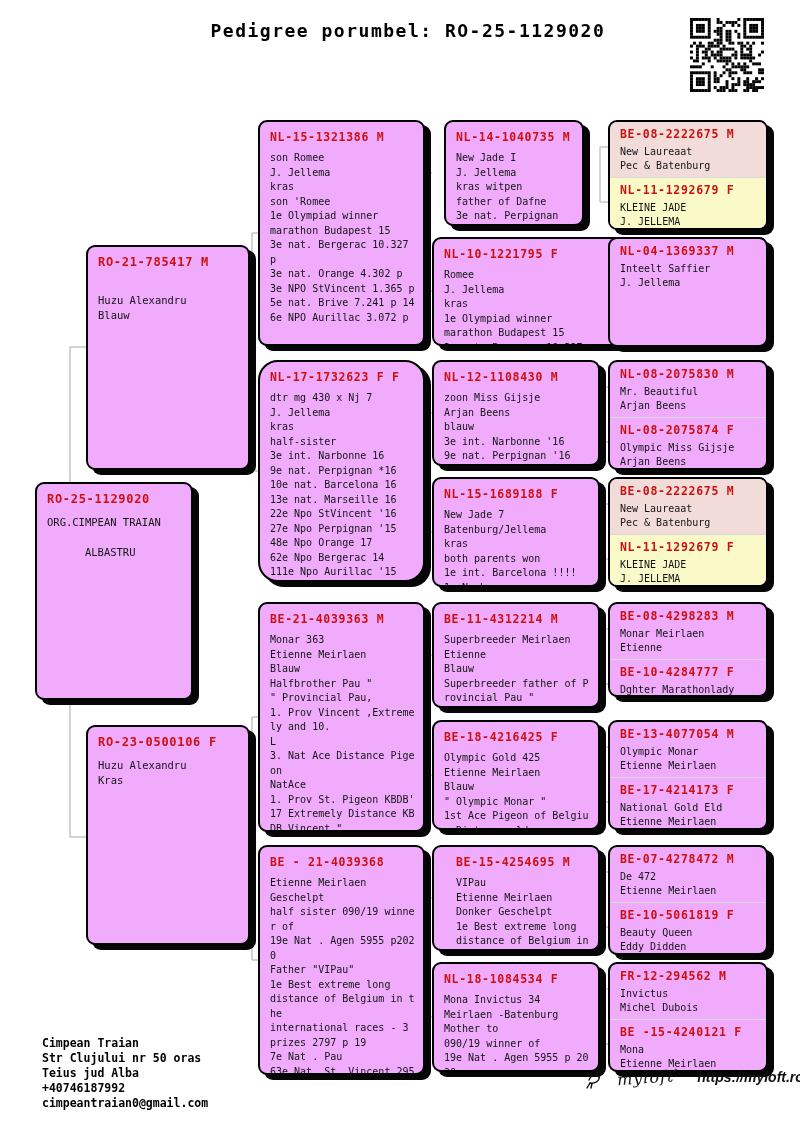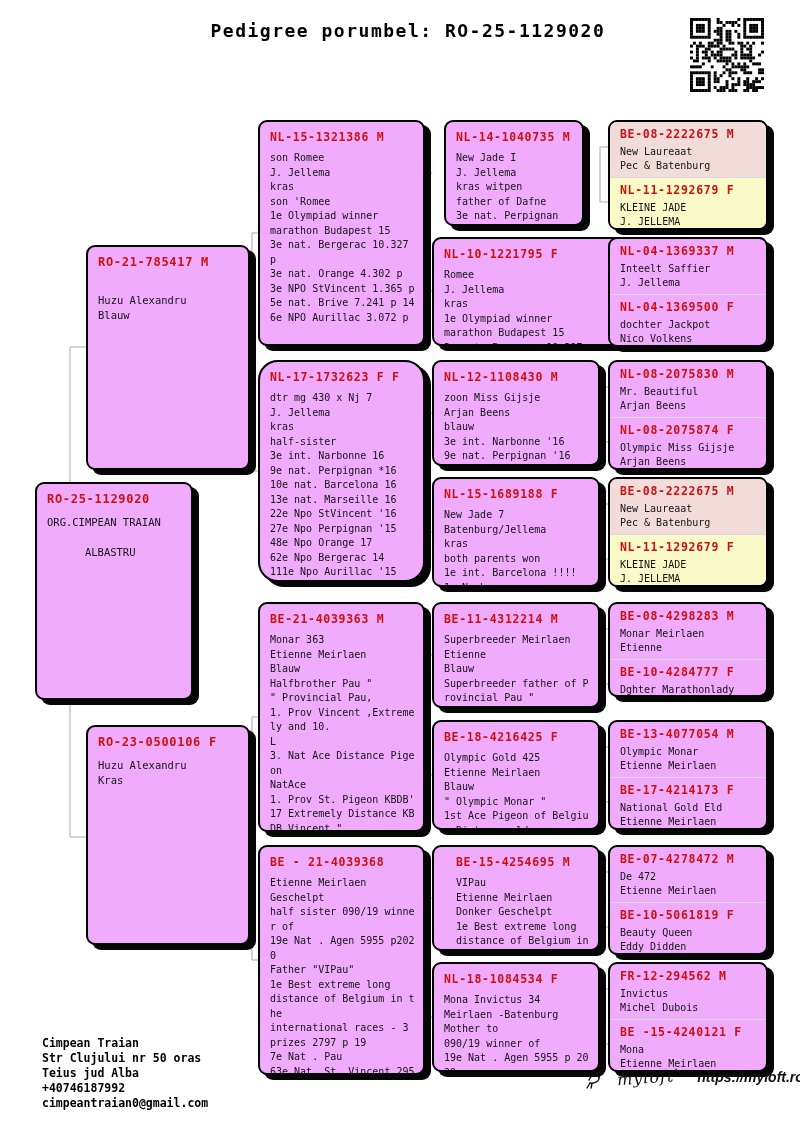--- a/index.html
+++ b/index.html
@@ -573,25 +573,20 @@
     <div class="bodytext">KLEINE JADE
 J. JELLEMA</div>
   </div>
 </div>
 <div class="box group" style="left:608px; top:237px; width:160px; height:110px;">
   <div class="half sire">
     <div class="ring">NL-04-1369337 M</div>
     <div class="bodytext">Inteelt Saffier
 J. Jellema</div>
   </div>
-  <div class="half dam">
-    <div class="ring">NL-04-1369500 F</div>
-    <div class="bodytext">dochter Jackpot
-Nico Volkens</div>
-  </div>
 </div>
 <div class="box group" style="left:608px; top:360px; width:160px; height:110px;">
   <div class="half sire">
     <div class="ring">NL-08-2075830 M</div>
     <div class="bodytext">Mr. Beautiful
 Arjan Beens</div>
   </div>
   <div class="half dam">
     <div class="ring">NL-08-2075874 F</div>
     <div class="bodytext">Olympic Miss Gijsje

